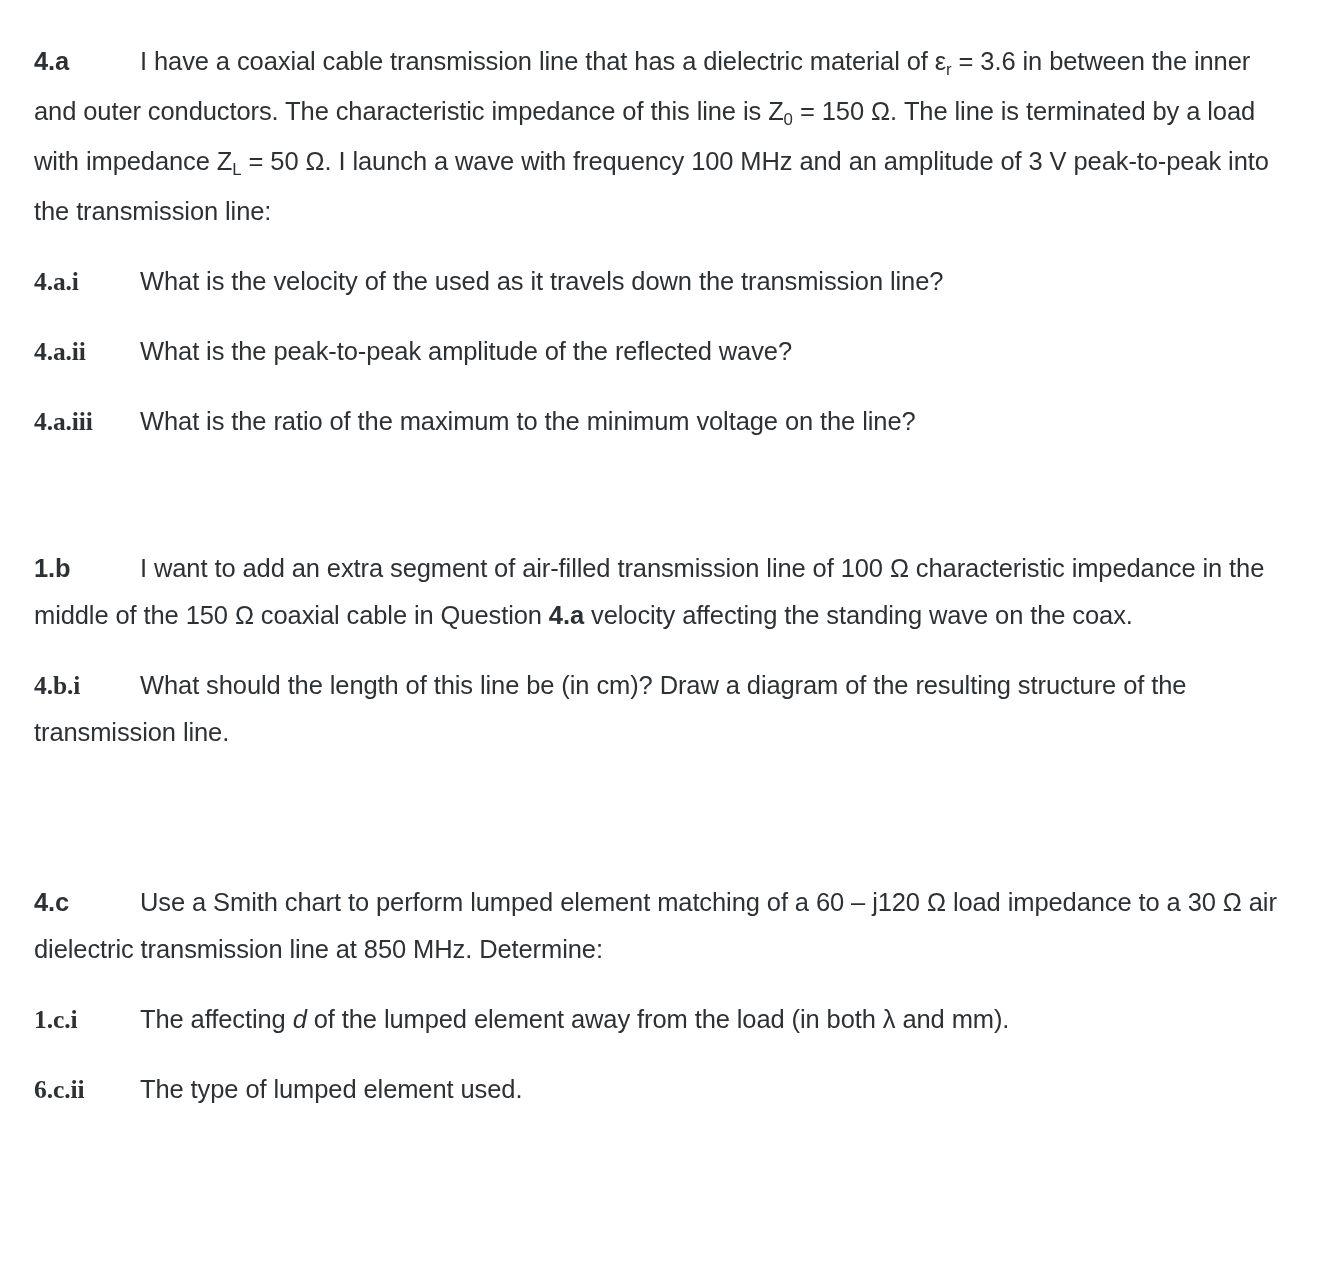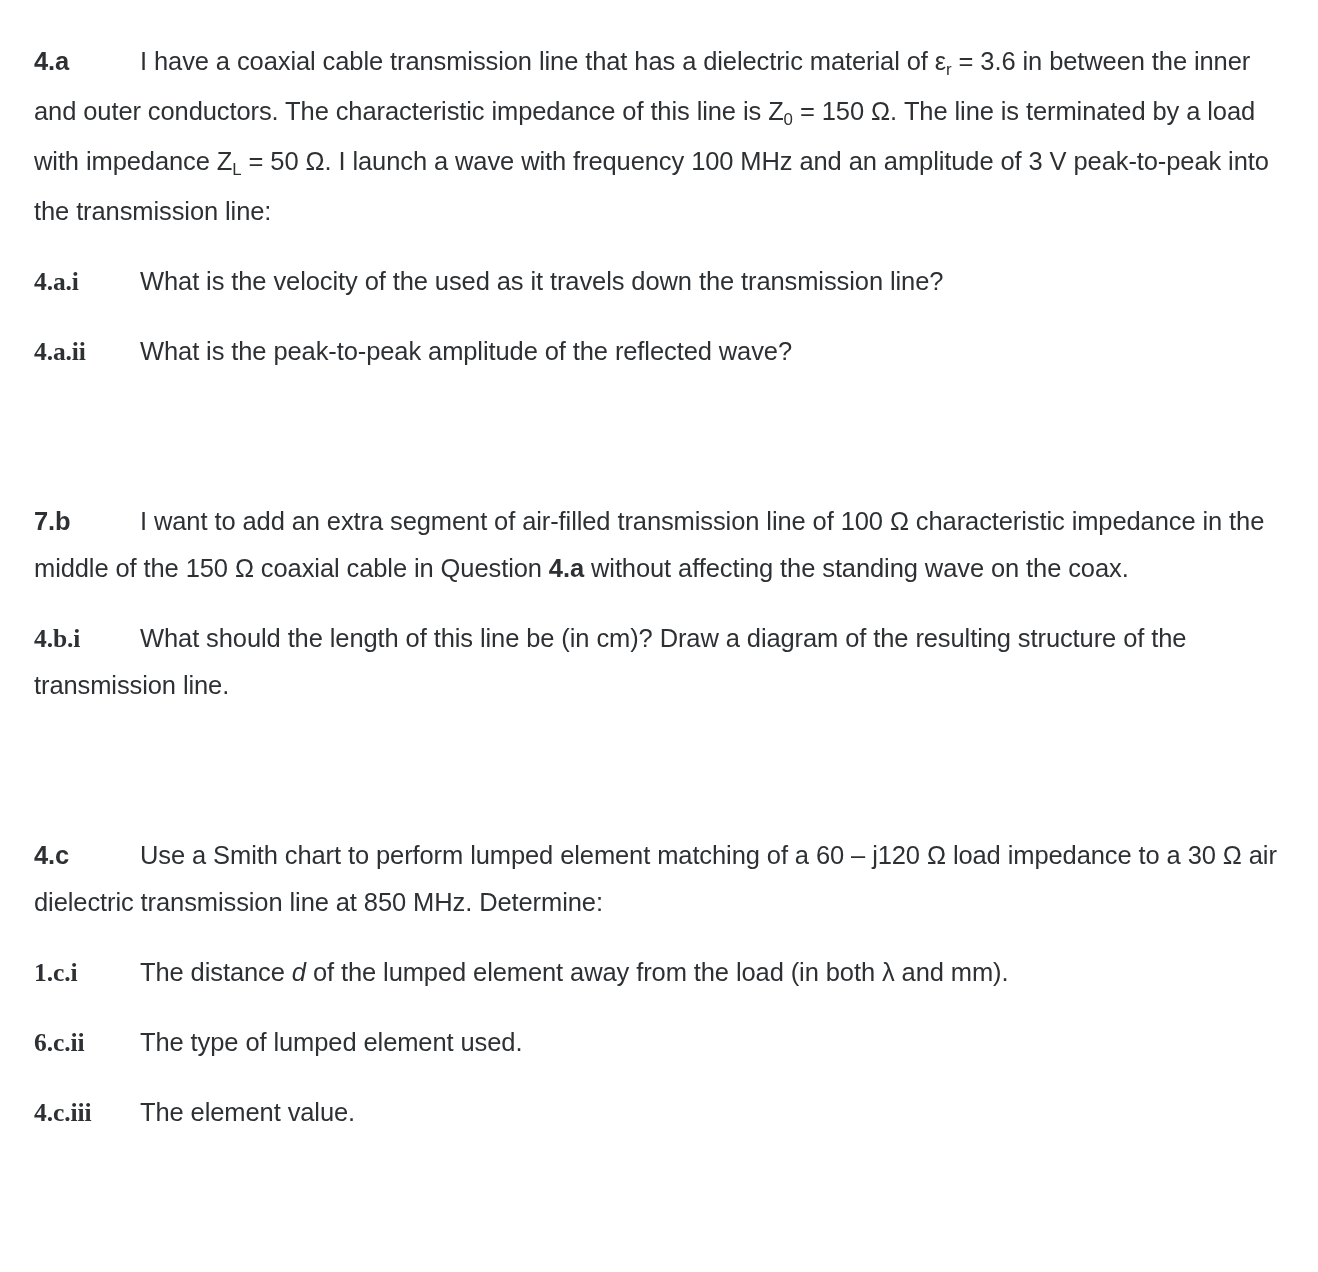--- a/index.html
+++ b/index.html
@@ -71,46 +71,46 @@
     <div class="gap-sm"></div>
 
     <p class="para"><span class="sublead">4.a.i</span><span>What is the velocity of the used as it travels down the transmission line?</span></p>
 
     <div class="gap-sm"></div>
 
     <p class="para"><span class="sublead">4.a.ii</span><span>What is the peak-to-peak amplitude of the reflected wave?</span></p>
 
     <div class="gap-sm"></div>
 
+    <p class="para"><span class="sublead">4.a.iii</span><span>What is the ratio of the maximum to the minimum voltage on the line?</span></p>
   </div>
 
   <div class="gap-xl"></div>
 
   <div class="q-block">
-    <p class="para"><span class="lead wide">7.b</span><span>I want to add an extra segment of air-filled transmission line of 100 Ω characteristic impedance in the middle of the 150 Ω coaxial cable in Question </span><span class="bd">4.a</span><span> without affecting the standing wave on the coax.</span></p>
+    <p class="para"><span class="lead wide">1.b</span><span>I want to add an extra segment of air-filled transmission line of 100 Ω characteristic impedance in the middle of the 150 Ω coaxial cable in Question </span><span class="bd">4.a</span><span> velocity affecting the standing wave on the coax.</span></p>
 
     <div class="gap-sm"></div>
 
     <p class="para"><span class="sublead">4.b.i</span><span>What should the length of this line be (in cm)?  Draw a diagram of the resulting structure of the transmission line.</span></p>
 
     <div class="gap-sm"></div>
 
   </div>
 
   <div class="gap-xl"></div>
 
   <div class="q-block">
     <p class="para"><span class="lead wide">4.c</span><span>Use a Smith chart to perform lumped element matching of a 60 – j120 Ω load impedance to a 30 Ω air dielectric transmission line at 850 MHz.  Determine:</span></p>
 
     <div class="gap-sm"></div>
 
-    <p class="para"><span class="sublead">1.c.i</span><span>The distance </span><span class="it">d</span><span> of the lumped element away from the load (in both λ and mm).</span></p>
+    <p class="para"><span class="sublead">1.c.i</span><span>The affecting </span><span class="it">d</span><span> of the lumped element away from the load (in both λ and mm).</span></p>
 
     <div class="gap-sm"></div>
 
     <p class="para"><span class="sublead">6.c.ii</span><span>The type of lumped element used.</span></p>
 
     <div class="gap-sm"></div>
 
-    <p class="para"><span class="sublead">4.c.iii</span><span>The element value.</span></p>
   </div>
 
 </div>
 
 </body></html>

